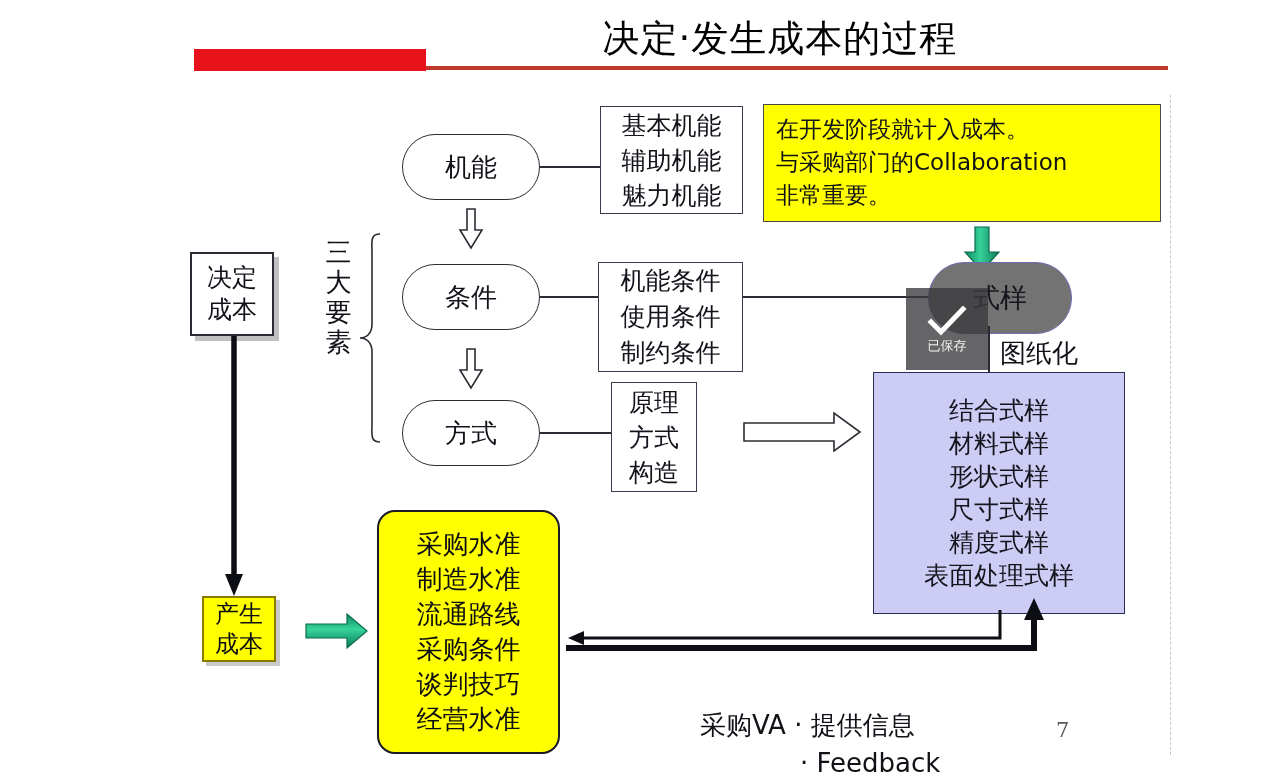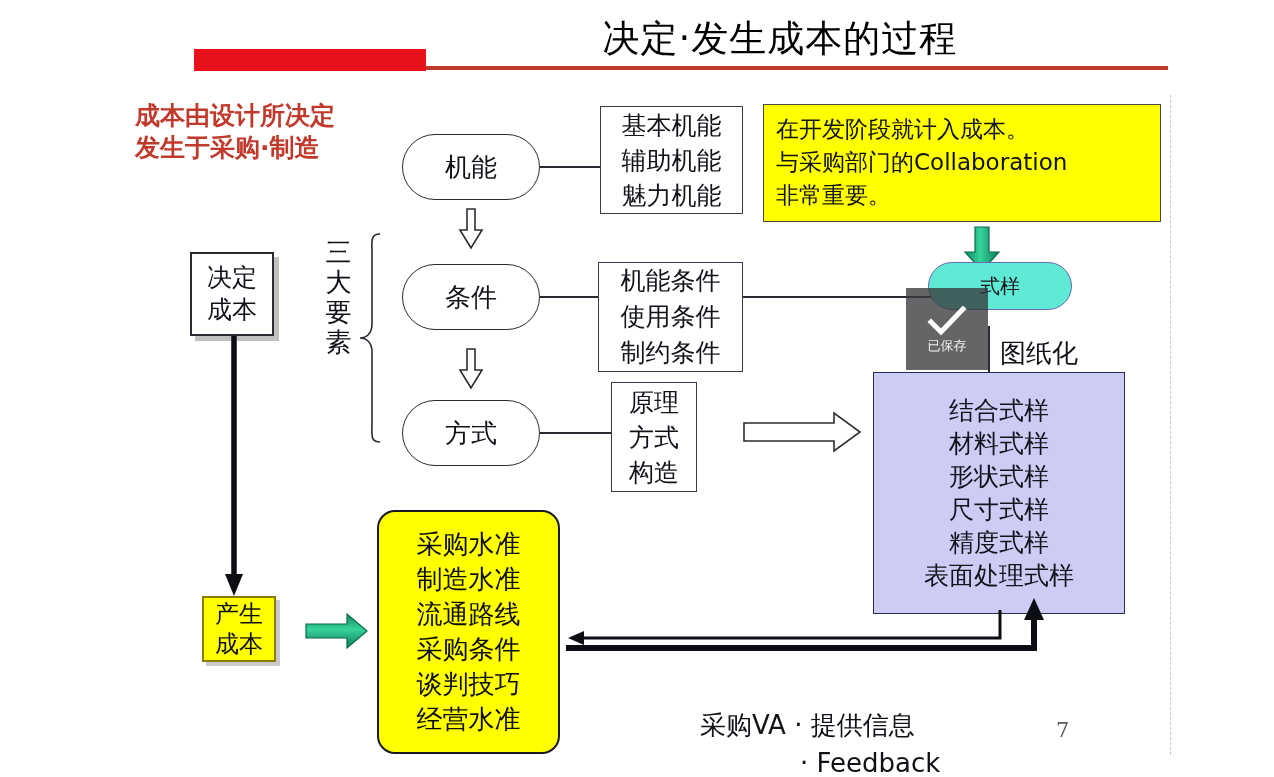--- a/index.html
+++ b/index.html
@@ -168,24 +168,24 @@
   
   .green-arrow-down {
     position: absolute;
     left: 962px; top: 226px;
     width: 40px; height: 46px;
   }
 
   
   .pill-shiyou {
     left: 928px; top: 262px;
-    width: 144px; height: 48px;
-    background: #5eead4;
+    width: 144px; height: 72px;
+    background: #737373;
     border: 1.4px solid #6b6bb5;
-    font-size: 20px;
+    font-size: 27px;
     color: #14141c;
   }
 
   
   .label-tuzhihua {
     position: absolute;
     left: 1000px; top: 336px;
     font-size: 26px;
     color: #111118;
   }
@@ -295,22 +295,20 @@
 
 <div id="slide">
 
   <div class="title-bar-red"></div>
   <div class="title-rule"></div>
   <div class="title-rule-thin"></div>
   <div class="title-text">决定·发生成本的过程</div>
 
   <div class="dashed-guide"></div>
 
-  <div class="red-note">成本由设计所决定
-发生于采购·制造</div>
 
   <div class="rect-box box-decide">决定
 成本</div>
 
   <div class="vert-label">
     <span>三</span>
     <span>大</span>
     <span>要</span>
     <span>素</span>
   </div>

